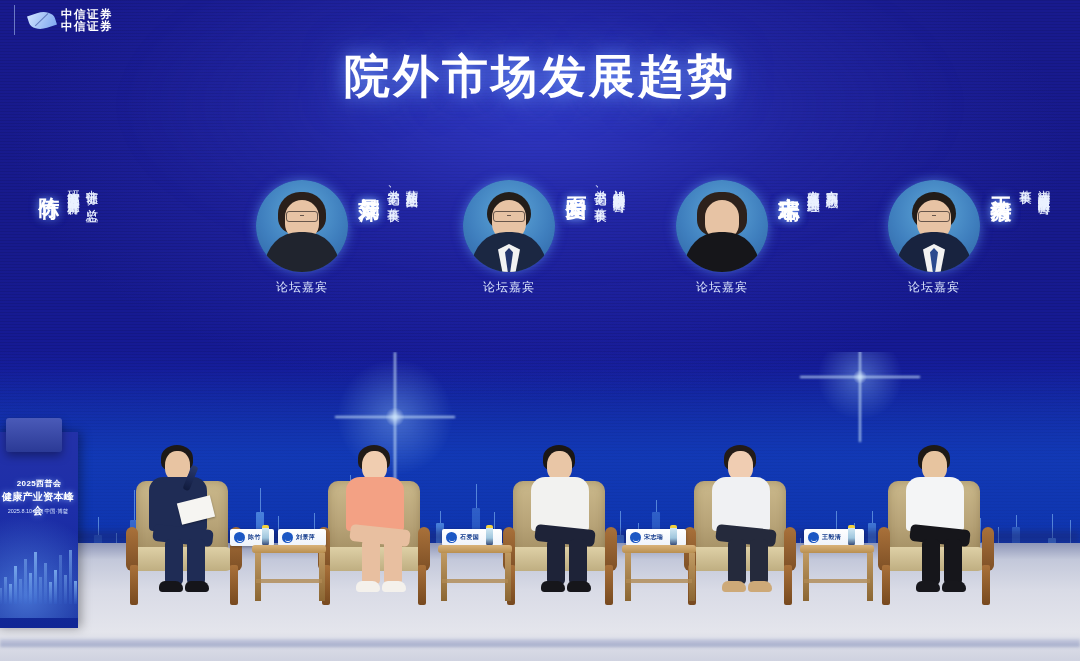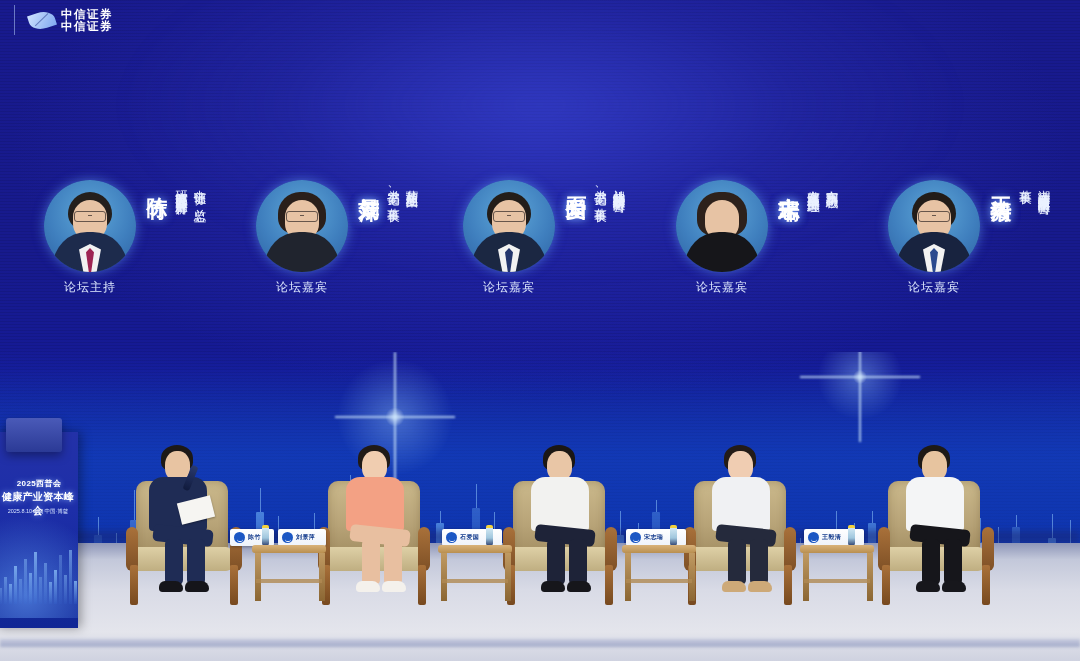--- a/index.html
+++ b/index.html
@@ -310,35 +310,25 @@
     <div class="logo-hc">
       <div class="leaf"></div>
       <div class="logo-hc-txt">
         <div>中信证券</div>
         <div>中信证券</div>
       </div>
     </div>
   </div>
 
   <div class="title">
+    <div class="l2">院外市场发展趋势</div>
   </div>
 
   <div class="panel-row" id="panel-row">
       <div class="pcard" style="left: 36px;">
-    <div class="phead">
-      <div class="pavatar">
-        <div class="pf-hair" style="background:#241f1c;width:44px;height:38px;"></div>
-        <div class="pf-face"></div>
-        <div class="pf-glass"></div>
-        <div class="pf-body" style="background:#1d2b4c"></div>
-        <div class="pf-shirt"></div>
-        <div class="pf-tie" style="background:#9e2553"></div>
-      </div>
-      <div class="prole">论坛主持</div>
-    </div>
     <div class="pname">陈竹</div>
     <div class="ptitle-cols">
       <div class="ptcol">中信证券  总监</div>
       <div class="ptcol">研究部首席医疗健康产业分析师</div>
     </div>
       </div>
       <div class="pcard" style="left: 248px;">
     <div class="phead">
       <div class="pavatar">
         <div class="pf-hair" style="background:#2a1f1a;width:48px;height:42px;"></div>

